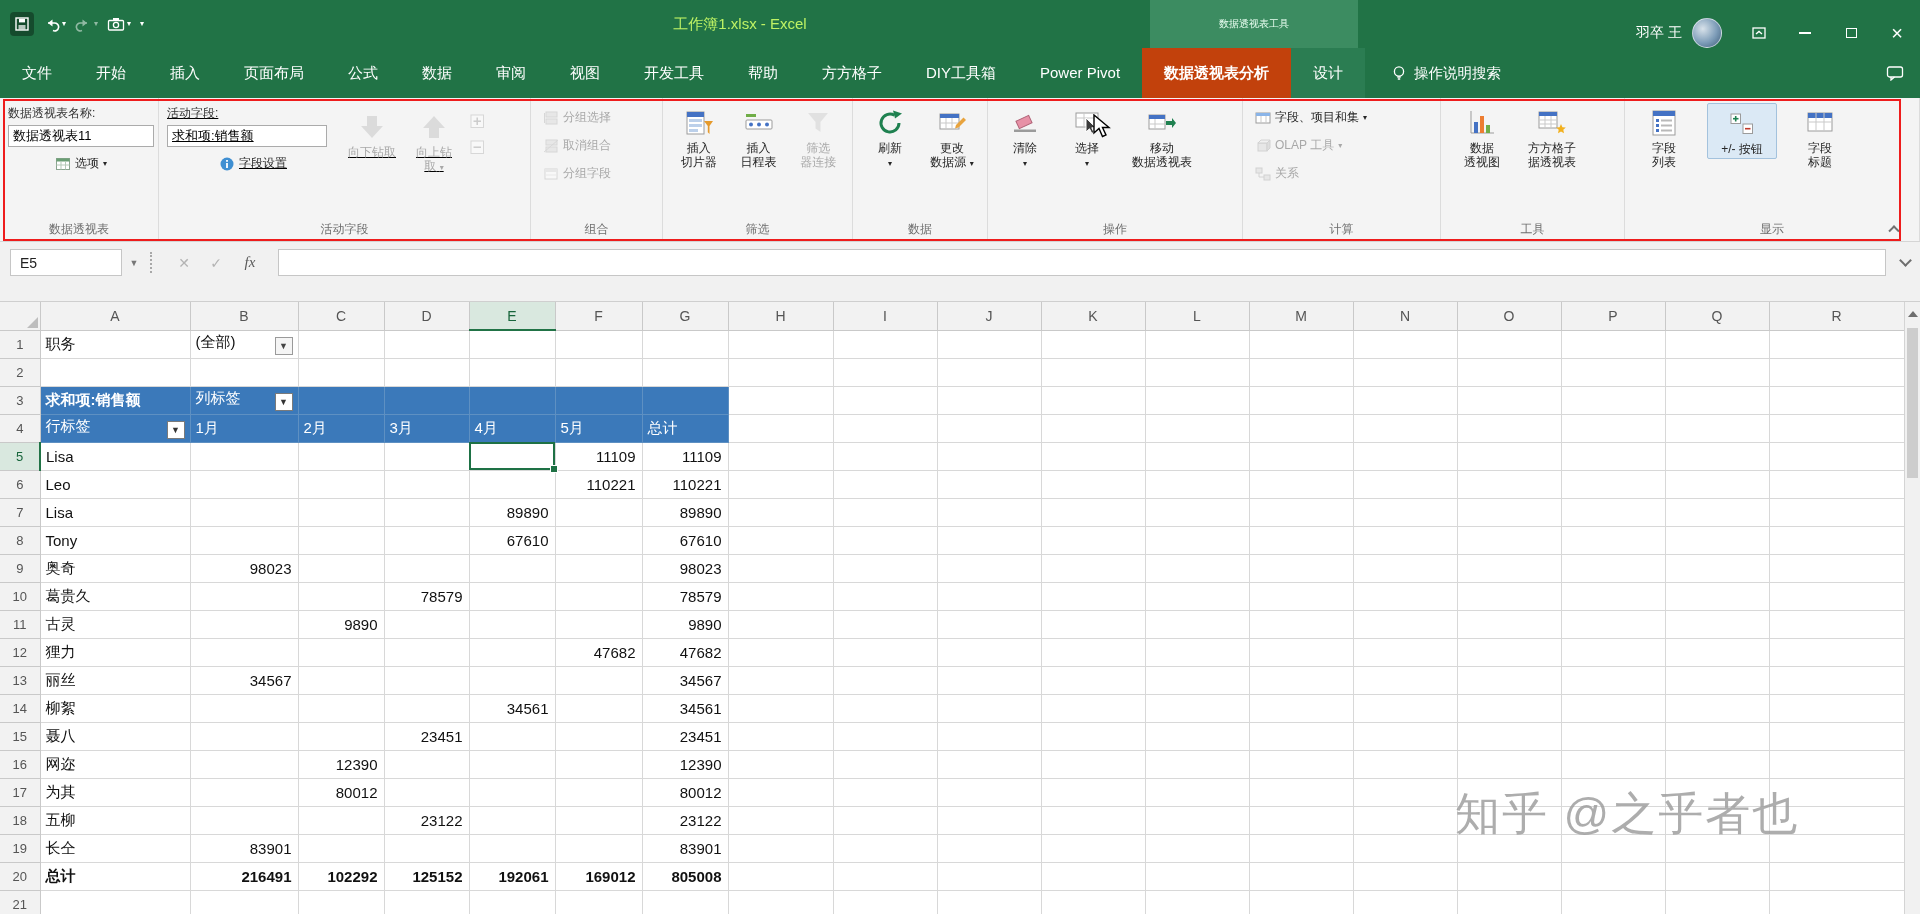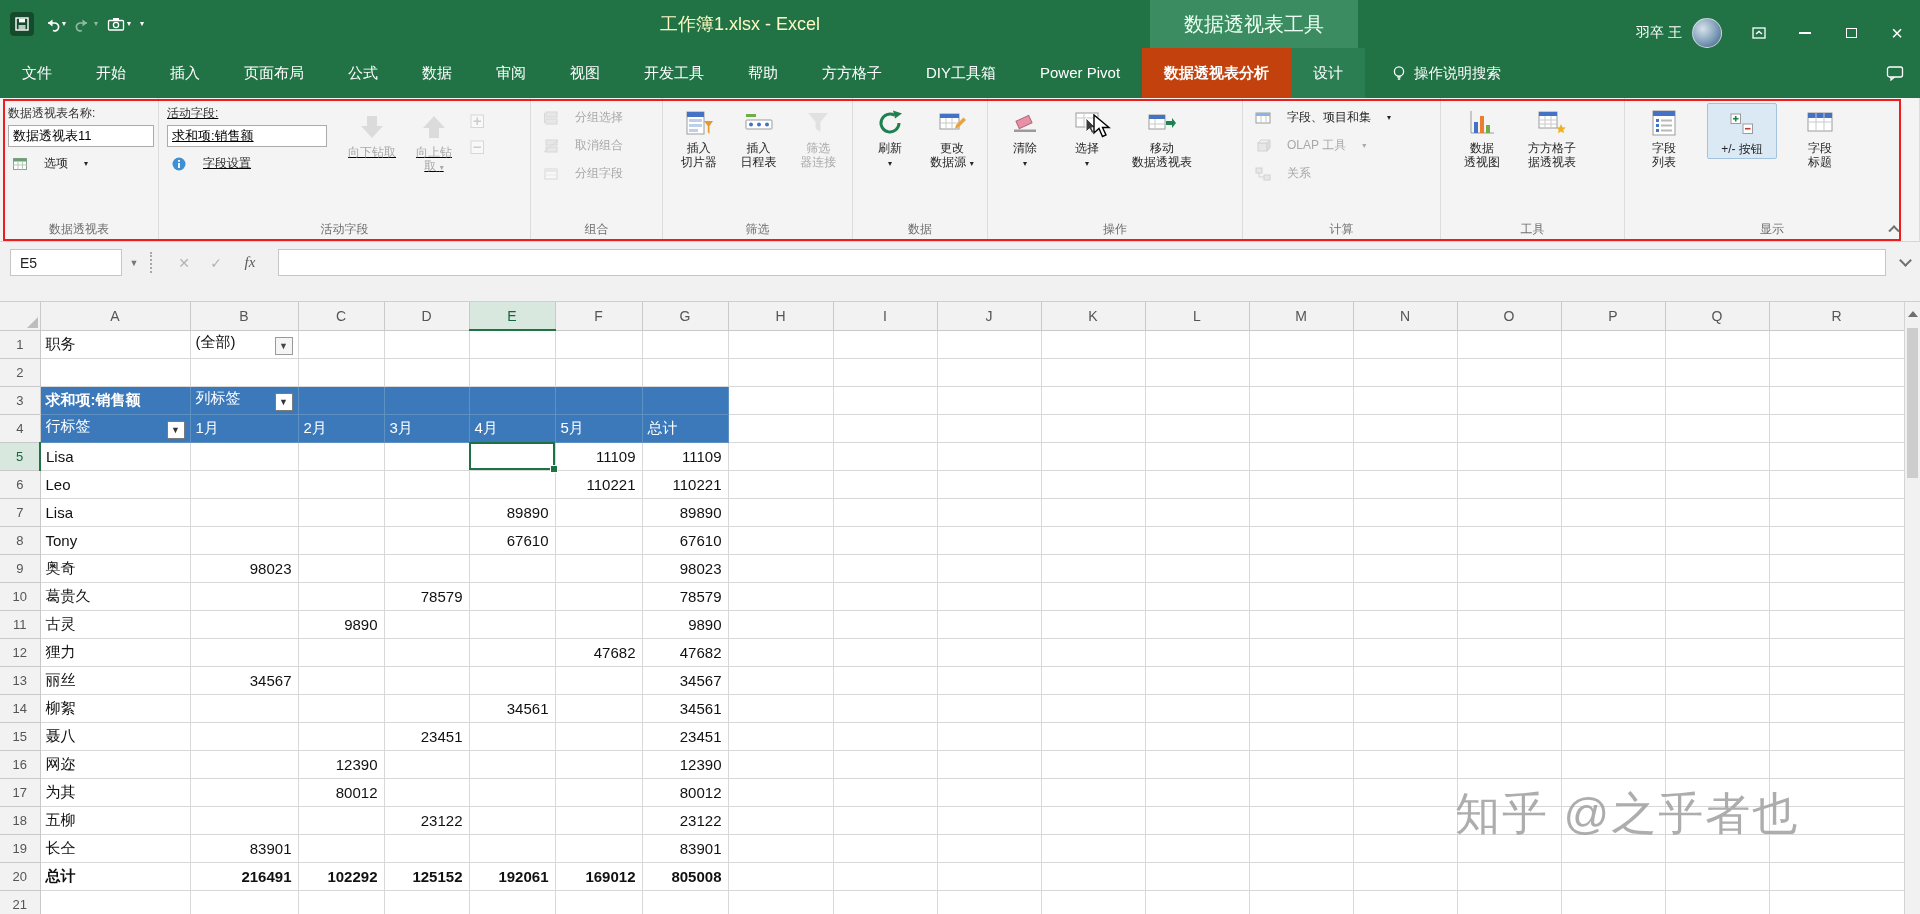--- a/index.html
+++ b/index.html
@@ -6,22 +6,22 @@
   html,body { width:1920px; height:914px; }
   body { font-family:"Liberation Sans","DejaVu Sans",sans-serif; background:#fff; }
   #app { position:relative; width:1920px; height:914px; overflow:hidden; background:#fff; }
 
   
   .titlebar { position:absolute; left:0; top:0; width:100%; height:48px; background:#217346; color:#fff; }
   .qat { position:absolute; left:10px; top:0; height:48px; display:flex; align-items:center; gap:9px; }
   .qat .qbtn { display:flex; align-items:center; gap:2px; }
   .qat .dark { background:rgba(0,0,0,.35); border-radius:4px; padding:4px; }
   .car { font-size:8px; line-height:8px; color:inherit; }
-  .tb-title { position:absolute; left:740px; top:0; transform:translateX(-50%); line-height:48px; font-size:18px; color:#fef9c3; white-space:nowrap; }
-  .ctx-header { position:absolute; left:1150px; top:0; width:208px; height:48px; background:#3c8c61; text-align:center; line-height:48px; font-size:20px; color:#eafff2; white-space:nowrap; }
+  .tb-title { position:absolute; left:740px; top:0; transform:translateX(-50%); line-height:48px; font-size:15px; color:#bef264; white-space:nowrap; }
+  .ctx-header { position:absolute; left:1150px; top:0; width:208px; height:48px; background:#3c8c61; text-align:center; line-height:48px; font-size:10px; color:#eafff2; white-space:nowrap; }
   .tb-right { position:absolute; right:0; top:9px; height:48px; display:flex; align-items:center; }
   .tb-user { font-size:14px; color:#fff; margin-right:10px; }
   .avatar { width:30px; height:30px; border-radius:50%; background:radial-gradient(circle at 35% 35%, #d8e2ea, #7d9cb8 55%, #3c5a77); border:1px solid rgba(255,255,255,.6); margin-right:14px; }
   .wbtn { width:46px; height:48px; display:flex; align-items:center; justify-content:center; }
   .ico-min { width:12px; border-bottom:2px solid #fff; }
   .ico-max { width:11px; height:10px; border:1.5px solid #fff; }
   .ico-close { font-size:20px; color:#fff; line-height:20px; }
 
   
   .tabrow { position:absolute; left:0; top:48px; width:100%; height:50px; background:#217346; display:flex; align-items:stretch;justify-content:space-between; }
@@ -31,21 +31,21 @@
   .tab.active { background:#c2410c; font-weight:bold; }
   .assistant { display:flex; align-items:center; gap:7px; margin-left:26px; color:#fff; font-size:14.5px; white-space:nowrap; }
   .tab-right-ico { margin-left:auto; margin-right:16px; display:flex; align-items:center; }
 
   
   .ribbon { position:absolute; left:0; top:98px; width:100%; height:144px; background:#f4f4f4; border-bottom:1px solid #d5d5d5; display:flex; }
   .rgroup { position:relative; height:100%; border-right:1px solid #dcdcdc; padding:5px 6px 22px 8px; display:flex; align-items:flex-start; gap:4px; }
   .rgroup-label { position:absolute; bottom:3px; left:0; right:0; text-align:center; font-size:12px; color:#6e6e6e; white-space:nowrap; }
   .tinylabel { font-size:12px; color:#333; margin:2px 0 3px 0; white-space:nowrap; }
   .rinput { width:146px; height:22px; border:1px solid #ababab; background:#fff; font-size:13px; padding:0 4px; font-family:inherit; }
-  .btn-sm { display:flex; align-items:center; gap:16px; font-size:12px; color:#262626; padding:3px 4px; white-space:nowrap; cursor:default; }
+  .btn-sm { display:flex; align-items:center; gap:4px; font-size:12px; color:#262626; padding:3px 4px; white-space:nowrap; cursor:default;justify-content:center; }
   .btn-lg { display:flex; flex-direction:column; align-items:center; padding:2px 3px; font-size:12px; line-height:14px; color:#262626; text-align:center; cursor:default; }
   .btn-lg .ic { height:36px; display:flex; align-items:center; justify-content:center; }
   .btn-lg .l1,.btn-lg .l2 { display:block; white-space:nowrap; }
   .disabled { color:#a8a8a8 !important; }
   .disabled svg { opacity:.45; filter:grayscale(1); }
   .g1 { width:159px; } .g1col { display:flex; flex-direction:column; }
   .g2 { width:372px;text-decoration:underline; }
   .g2left { display:flex; flex-direction:column; width:172px; }
   .g2 .drill { width:58px; margin-top:4px; }
   .g2exp { display:flex; flex-direction:column; gap:6px; margin-top:8px; }

